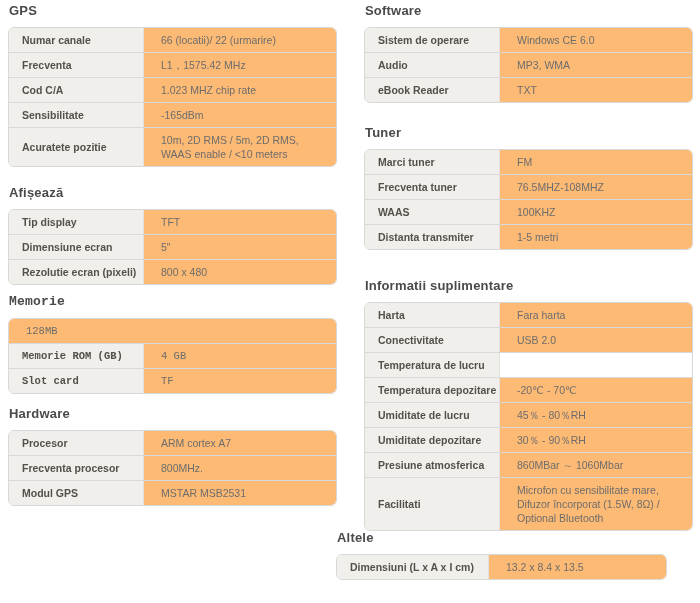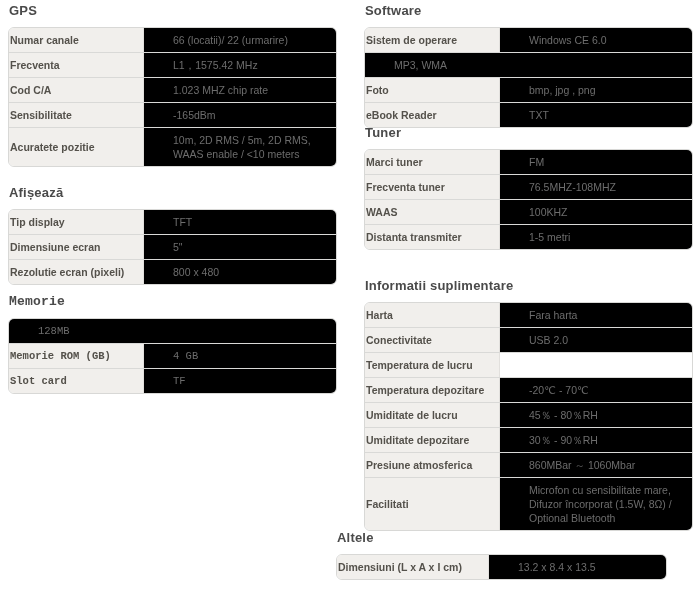--- a/index.html
+++ b/index.html
@@ -31,33 +31,33 @@
   .spec-row + .spec-row{border-top:1px solid #d9d9d7;}
   .spec-label{
     flex:0 0 135px;
     width:135px;
     box-sizing:border-box;
     background:#f1efec;
     color:#54514b;
     font-weight:bold;
     font-size:10.5px;
     line-height:14px;
-    padding:5px 8px 5px 1px;
+    padding:5px 8px 5px 13px;
     white-space:nowrap;
     border-right:1px solid #e2e0dd;
     display:flex;align-items:center;
   }
   .spec-value{
     flex:1 1 auto;
     box-sizing:border-box;
-    background:#000000;
+    background:#fdba74;
     color:#6d6d6d;
     font-size:10.5px;
     line-height:14px;
-    padding:5px 10px 5px 29px;
+    padding:5px 10px 5px 17px;
     display:flex;align-items:center;
   }
   
   .sec-gps      {left:8px;  top:2px;   width:329px;}
   .sec-afiseaza {left:8px;  top:184px; width:329px;}
   .sec-memorie  {left:8px;  top:293px; width:329px;font-family:Liberation Mono, monospace;}
   .sec-hardware {left:8px;  top:405px; width:329px;}
   .sec-autonomie{left:8px;  top:529px; width:322px;}
   .sec-software {left:364px; top:2px;   width:329px;}
   .sec-tuner    {left:364px; top:124px; width:329px;}
@@ -124,35 +124,49 @@
         <div class="spec-label">Memorie ROM (GB)</div>
         <div class="spec-value">4 GB</div>
       </div>
       <div class="spec-row">
         <div class="spec-label">Slot card</div>
         <div class="spec-value">TF</div>
       </div>
     </div>
   </div>
 
+  <div class="section sec-hardware">
+    <div class="section-title">Hardware</div>
+    <div class="spec-table">
+      <div class="spec-row">
+        <div class="spec-label">Procesor</div>
+        <div class="spec-value">ARM cortex A7</div>
+      </div>
+      <div class="spec-row">
+        <div class="spec-label">Frecventa procesor</div>
+        <div class="spec-value">800MHz.</div>
+      </div>
+      <div class="spec-row">
+        <div class="spec-label">Modul GPS</div>
+        <div class="spec-value">MSTAR MSB2531</div>
+      </div>
+    </div>
+  </div>
 
 
   <div class="section sec-software">
     <div class="section-title">Software</div>
     <div class="spec-table">
       <div class="spec-row">
         <div class="spec-label">Sistem de operare</div>
         <div class="spec-value">Windows CE 6.0</div>
       </div>
       <div class="spec-row">
+        <div class="spec-label">Audio</div>
         <div class="spec-value">MP3, WMA</div>
-      </div>
-      <div class="spec-row">
-        <div class="spec-label">Foto</div>
-        <div class="spec-value">bmp, jpg , png</div>
       </div>
       <div class="spec-row">
         <div class="spec-label">eBook Reader</div>
         <div class="spec-value">TXT</div>
       </div>
     </div>
   </div>
 
   <div class="section sec-tuner">
     <div class="section-title">Tuner</div>

